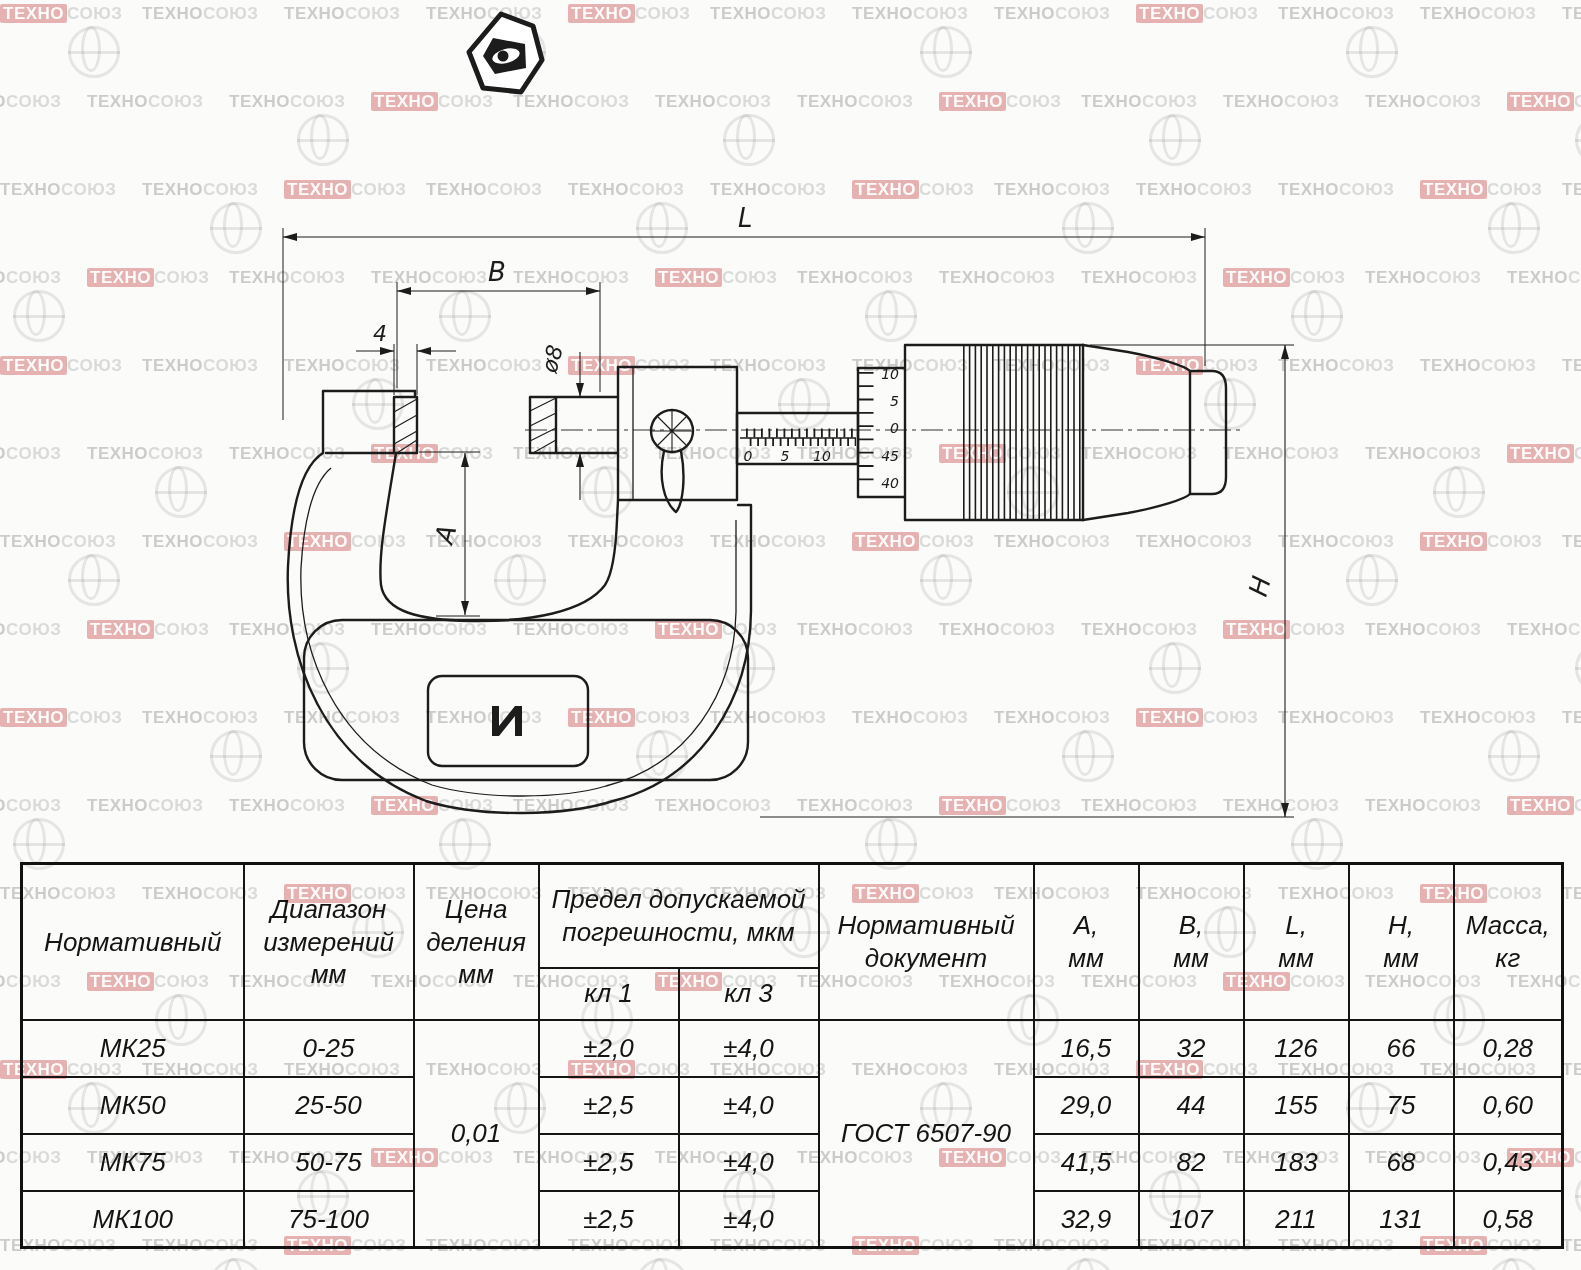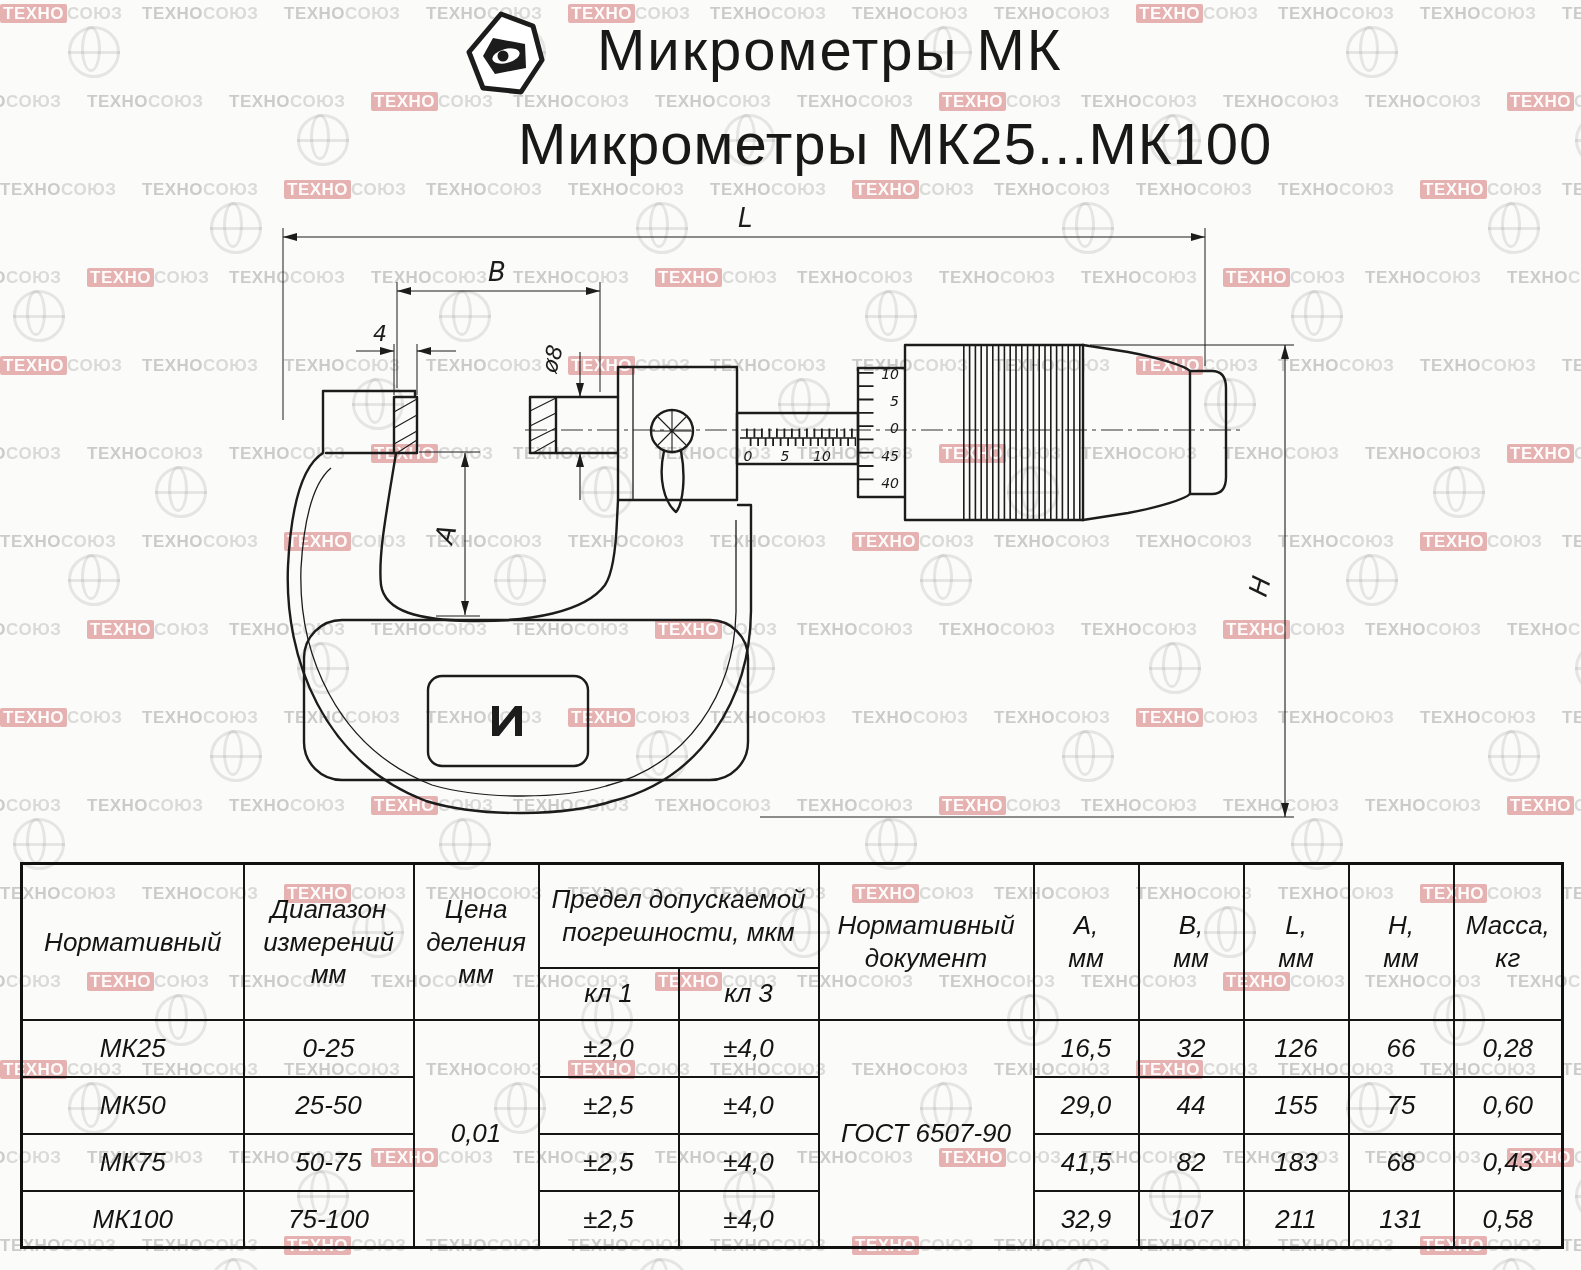--- a/index.html
+++ b/index.html
@@ -297,22 +297,20 @@
 
   <div class="logo">
     <svg width="85" height="90" viewBox="0 0 85 90">
       <path d="M 38,4 L 70,16 L 79,50 L 58,82 L 20,78 L 6,42 Z" fill="#ffffff" stroke="#1c1c1c" stroke-width="5" stroke-linejoin="round"></path>
       <path d="M 30,28 L 62,34 L 63,58 L 32,64 L 20,46 Z" fill="#1c1c1c"></path>
       <ellipse cx="43" cy="46" rx="14" ry="7" fill="#ffffff" transform="rotate(-15 43 46)"></ellipse>
       <circle cx="40" cy="46" r="5.5" fill="#1c1c1c"></circle>
     </svg>
   </div>
 
-  <h1 class="title1">Микрометры МК</h1>
-  <h1 class="title2">Микрометры МК25...МК100</h1>
 
   <svg class="drawing" width="1581" height="860" viewBox="0 0 1581 860">
     <defs>
       <marker id="arrE" markerWidth="15" markerHeight="9" refX="14" refY="4" orient="auto" markerUnits="userSpaceOnUse">
         <path d="M0,0 L14,4 L0,8 Z" fill="#1c1c1c"></path>
       </marker>
       <marker id="arrS" markerWidth="15" markerHeight="9" refX="0" refY="4" orient="auto" markerUnits="userSpaceOnUse">
         <path d="M14,0 L0,4 L14,8 Z" fill="#1c1c1c"></path>
       </marker>
     </defs>

